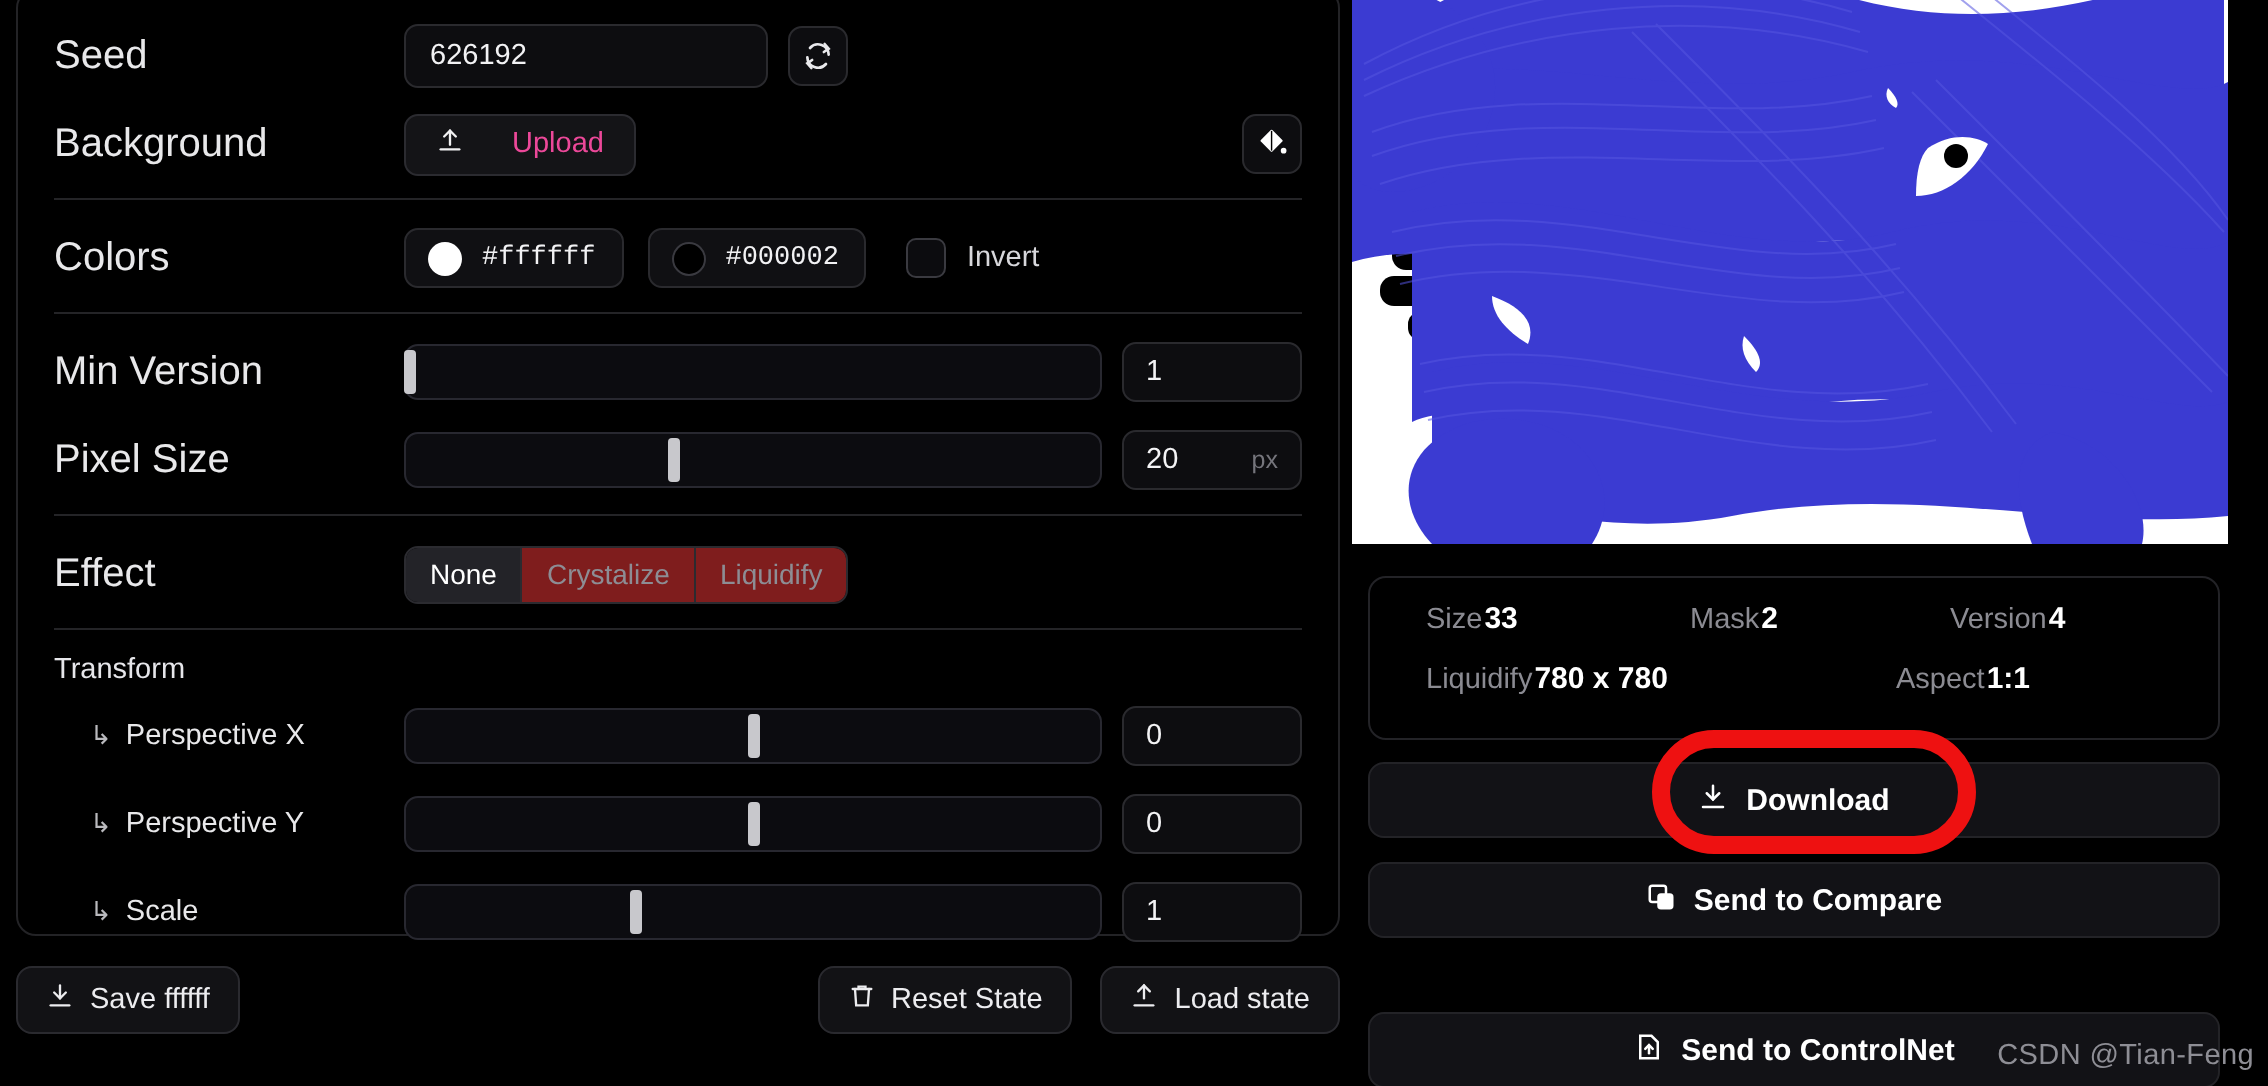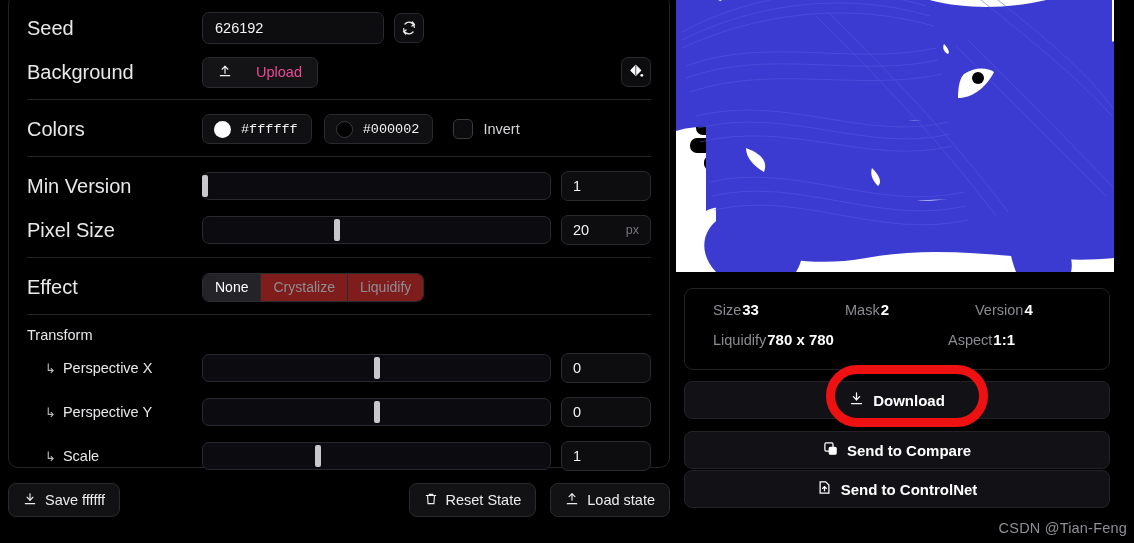--- a/index.html
+++ b/index.html
@@ -134,21 +134,21 @@
   .info-v { color: #ffffff; font-size: 15px; font-weight: bold; }
 
   .action-btn {
     position: absolute; left: 684px; width: 426px; height: 38px;
     background: #121216; border: 1px solid #232327; border-radius: 8px;
     display: flex; align-items: center; justify-content: center; gap: 9px;
     color: #ffffff; font-size: 15px; font-weight: bold;
   }
   #btn-download { top: 381px; }
   #btn-compare  { top: 431px; }
-  #btn-controlnet { top: 470px; }
+  #btn-controlnet { top: 506px; }
 
   #red-circle {
     position: absolute; left: 826px; top: 365px;
     width: 162px; height: 62px;
     border: 9px solid #ee1111; border-radius: 32px;
     pointer-events: none;
   }
 
   #watermark {
     position: absolute; right: 7px; bottom: 7px;

